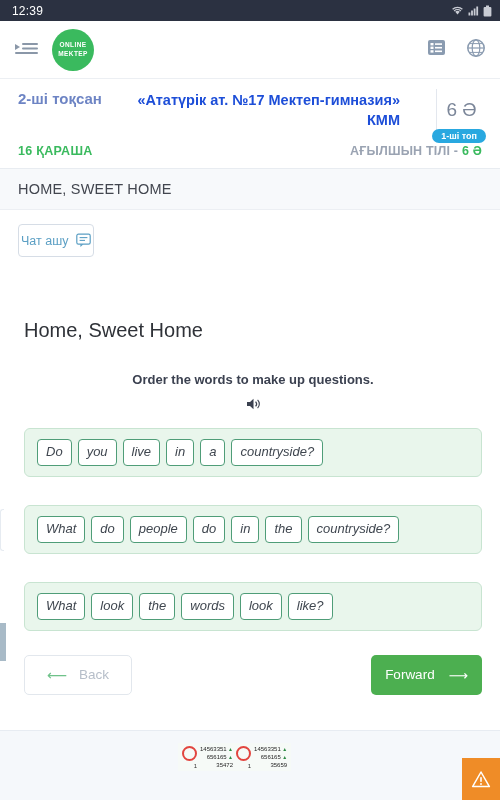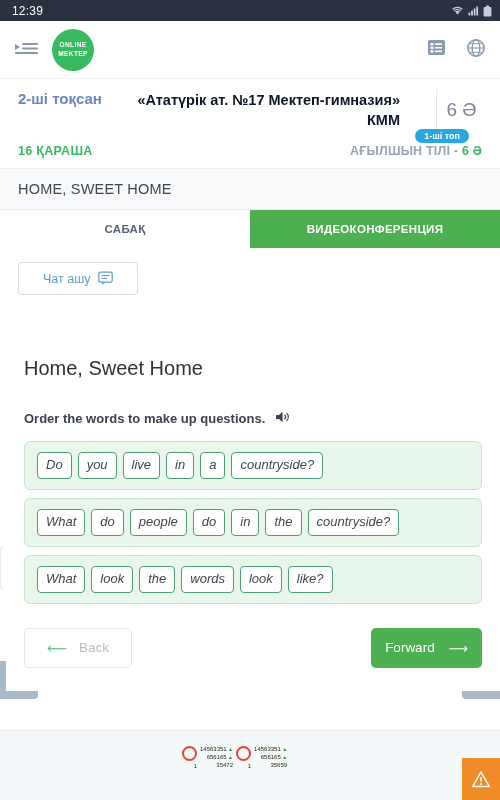--- a/index.html
+++ b/index.html
@@ -36,39 +36,39 @@
   .nav-icons { display: flex; align-items: center; gap: 20px; }
 
   
   .school-head {
     display: flex; align-items: stretch; padding: 10px 14px 8px 18px;
     background: #fff;
     gap: 24px;
   }
   .quarter { color: #6d84c4; font-size: 15px; font-weight: bold; line-height: 1.35; width: 92px; flex: none; }
   .school-name {
-    flex: 1; text-align: right; color: #0f172a; font-size: 14.5px;
+    flex: 1; text-align: right; color: #1d4ed8; font-size: 14.5px;
     font-weight: bold; line-height: 1.35; padding-right: 12px; padding-top: 2px;
   }
   .grade-box {
     width: 50px; flex: none; border-left: 1px solid #e3e7ee;
     display: flex; align-items: center; justify-content: center;
     color: #7b8699; font-size: 19px;
   }
 
   
   .date-row {
     position: relative; display: flex; align-items: center; justify-content: space-between;
     padding: 6px 18px 10px 18px; border-bottom: 1px solid #e8ecf1;
   }
   .date-left { color: #3aba5e; font-size: 12.5px; font-weight: bold; letter-spacing: .3px; }
   .date-right { color: #9aa3b2; font-size: 12.5px; font-weight: bold; letter-spacing: .2px; }
   .date-right .grade-accent { color: #3aba5e; }
   .group-badge {
-    position: absolute; right: 31px; top: -9px;
+    position: absolute; right: 14px; top: -9px;
     background: #29a8e0; color: #fff; font-size: 9px; font-weight: bold;
     border-radius: 9px; padding: 2px 9px;
   }
 
   
   .lesson-strip {
     background: #f7f9fb; padding: 12px 18px; border-bottom: 1px solid #eceff3;
   }
   .lesson-strip-title { color: #42464f; font-size: 14.5px; letter-spacing: .2px; }
 
@@ -79,21 +79,21 @@
     font-size: 11.5px; font-weight: bold; letter-spacing: .3px;
   }
   .tab.inactive { color: #596273; background: #ffffff; }
   .tab.active { color: #ffffff; background: #4caf50; }
 
   
   .chat-row { padding: 14px 18px 0 18px; background: #fff; }
   .chat-btn {
     display: inline-flex; align-items: center; gap: 8px;
     border: 1px solid #d6dde6; border-radius: 4px; background: #fff;
-    padding: 8px 24px; color: #5b9fc4; font-size: 12.5px;
+    padding: 8px 2px; color: #5b9fc4; font-size: 12.5px;
   }
 
   
   .card-wrap { position: relative; padding: 0 0 0 6px; }
   .content-card {
     position: relative; background: #ffffff; margin-top: 16px;
     min-height: 380px;
   }
   .card-edge-left {
     position: absolute; left: 0; top: 236px; width: 4px; height: 42px;
@@ -111,26 +111,26 @@
     position: absolute; right: 0; top: 350px; width: 38px; height: 38px;
     background: #a8bac7; border-radius: 4px 0 0 4px;
     display: flex; align-items: center; justify-content: center;
     color: #fff; font-size: 20px; line-height: 1;
   }
 
   .exercise { padding: 0 18px; }
   .ex-title { font-size: 20px; color: #2f3238; margin-top: 10px; font-weight: normal; }
   .ex-instruction {
     display: flex; align-items: center; gap: 10px;
-    margin-top: 30px; font-size: 13px; font-weight: bold; color: #3b4150;
+    margin-top: 30px; font-size: 13px; font-weight: bold; color: #3b4150; flex-direction: column;
   }
 
   .word-row {
     background: #e9f6ec; border: 1px solid #c8e4d1; border-radius: 6px;
-    padding: 10px 12px; margin-top: 8px;
+    padding: 10px 12px; margin-top: 28px;
     display: flex; flex-wrap: wrap; gap: 6px; align-items: center;
     min-height: 48px;
   }
   .word-row:first-of-type { margin-top: 14px; }
   .chip {
     background: #ffffff; border: 1px solid #4f9d78; border-radius: 4px;
     padding: 5px 8px; font-size: 13px; color: #3f464f; line-height: 1.15; font-style: italic;
   }
 
   .nav-btn-row {
@@ -246,24 +246,20 @@
   <div class="date-row">
     <div class="date-left">16 ҚАРАША</div>
     <div class="date-right"><span>АҒЫЛШЫН ТІЛІ - </span><span class="grade-accent">6 Ә</span></div>
     <div class="group-badge">1-ші топ</div>
   </div>
 
   <div class="lesson-strip">
     <div class="lesson-strip-title">HOME, SWEET HOME</div>
   </div>
 
-  <div class="tabs">
-    <div class="tab inactive">САБАҚ</div>
-    <div class="tab active">ВИДЕОКОНФЕРЕНЦИЯ</div>
-  </div>
 
   <div class="chat-row">
     <div class="chat-btn">
       <span>Чат ашу</span>
       <svg width="15" height="15" viewBox="0 0 15 15">
         <rect x="0.8" y="1.2" width="13.4" height="10" rx="1.6" fill="none" stroke="#5b9fc4" stroke-width="1.2"></rect>
         <path d="M4.4 11.2 L4.4 14 L7.4 11.2 Z" fill="#5b9fc4"></path>
         <line x1="3.6" y1="4.6" x2="11.4" y2="4.6" stroke="#5b9fc4" stroke-width="1.1"></line>
         <line x1="3.6" y1="7.4" x2="9" y2="7.4" stroke="#5b9fc4" stroke-width="1.1"></line>
       </svg>

